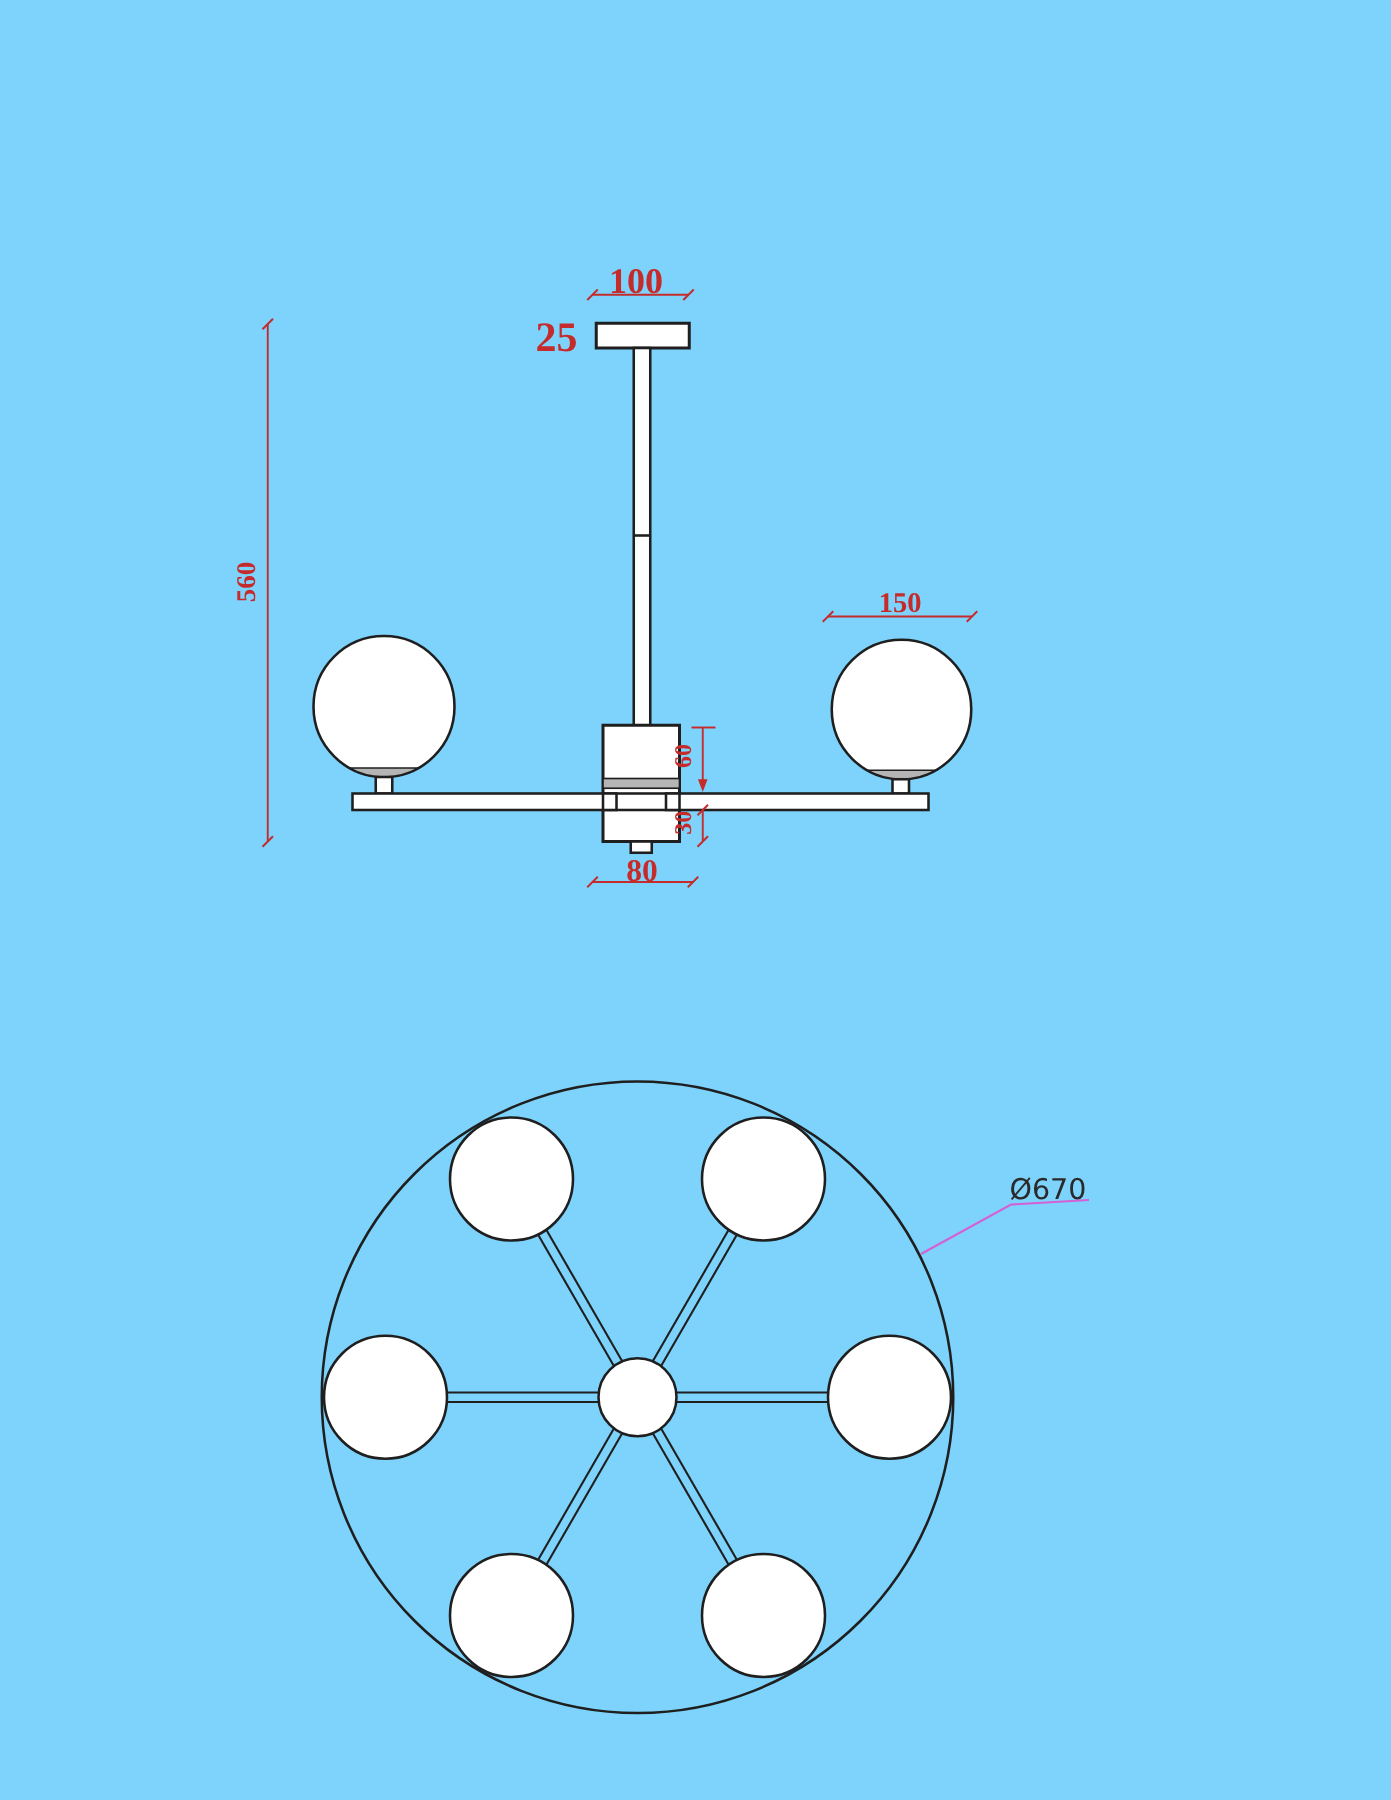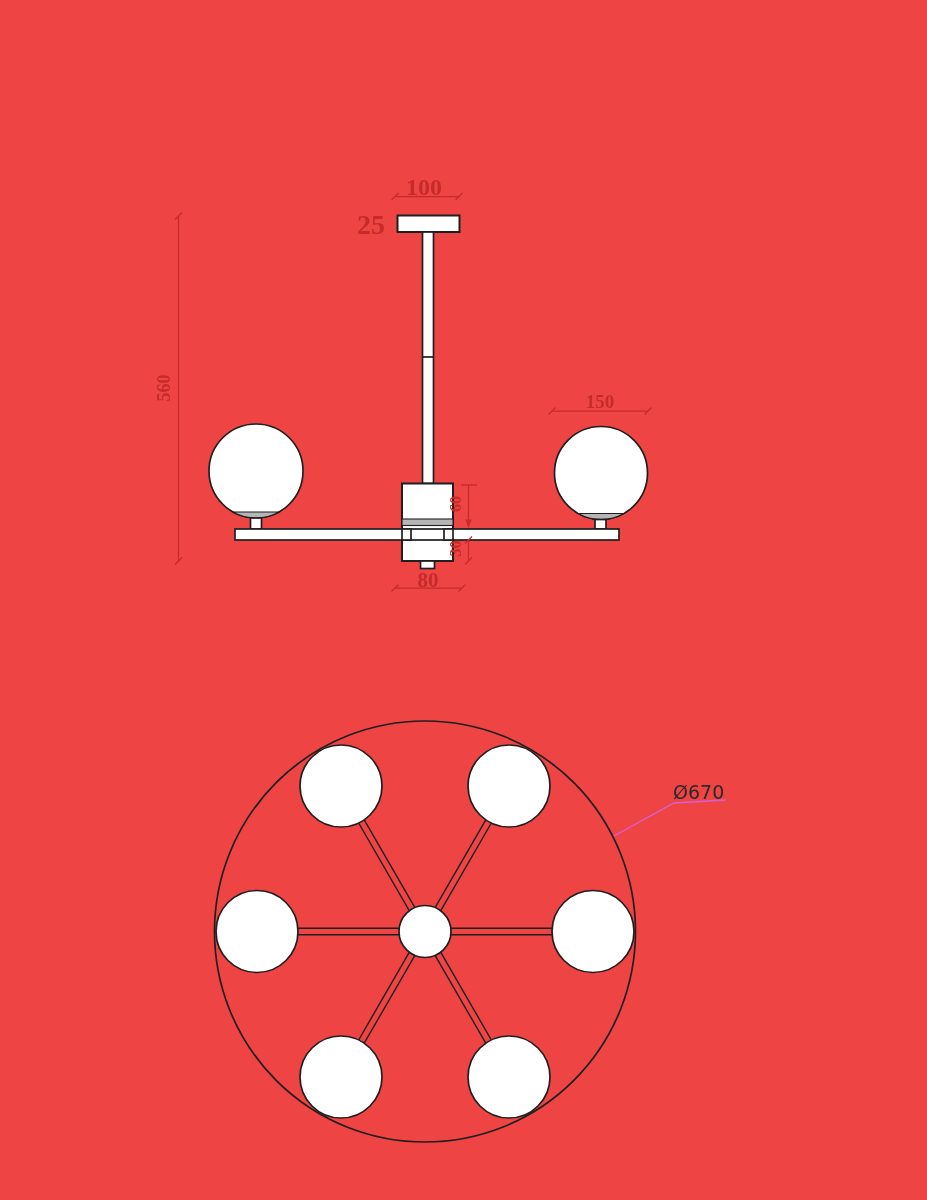--- a/index.html
+++ b/index.html
@@ -1,16 +1,16 @@
 <!DOCTYPE html>
 <html style="--line: #1f1f1f; --dim: #c62b2b; --leader: #d65fd6; --label: #2a2a2a; --gray: #b5b5b5;"><head>
 <meta charset="utf-8">
 <style>
   html,body{margin:0;padding:0;background:#ffffff;}
-  #canvas{position:relative;width:927px;height:1200px;background:#ef4444;overflow:hidden;
+  #canvas{position:relative;width:927px;height:1200px;background:#7dd3fc;overflow:hidden;
           font-family:"Liberation Sans",sans-serif;}
   svg{position:absolute;left:0;top:0;}
   
   .ln{stroke:var(--line,#1f1f1f);fill:none;stroke-width:1.7;}
   .lnf{stroke:var(--line,#1f1f1f);fill:#ffffff;stroke-width:1.7;}
   .lnf2{stroke:var(--line,#1f1f1f);fill:#ffffff;stroke-width:2;}
   .gray{stroke:var(--line,#1f1f1f);fill:var(--gray,#b5b5b5);stroke-width:1.1;}
   
   .dl{stroke:var(--dim,#c62b2b);stroke-width:1.25;fill:none;}
   .dt{stroke:var(--dim,#c62b2b);stroke-width:1.3;fill:none;}

